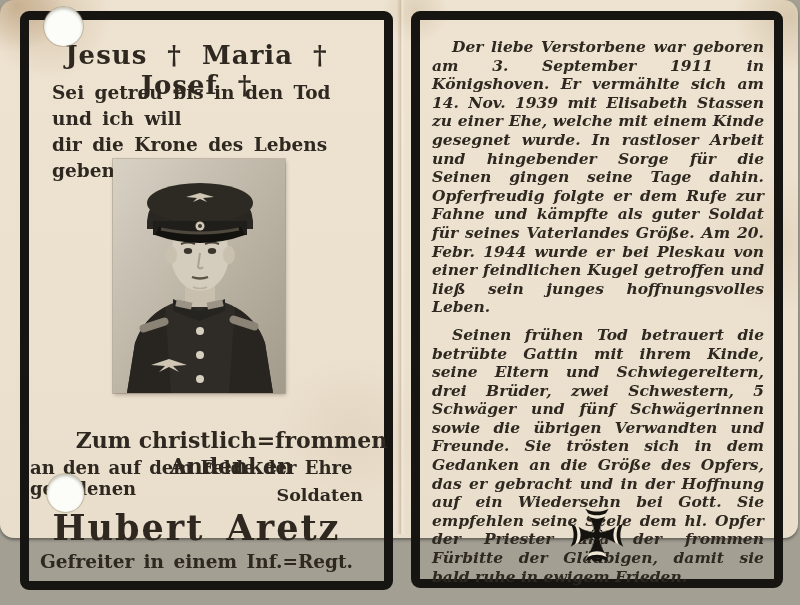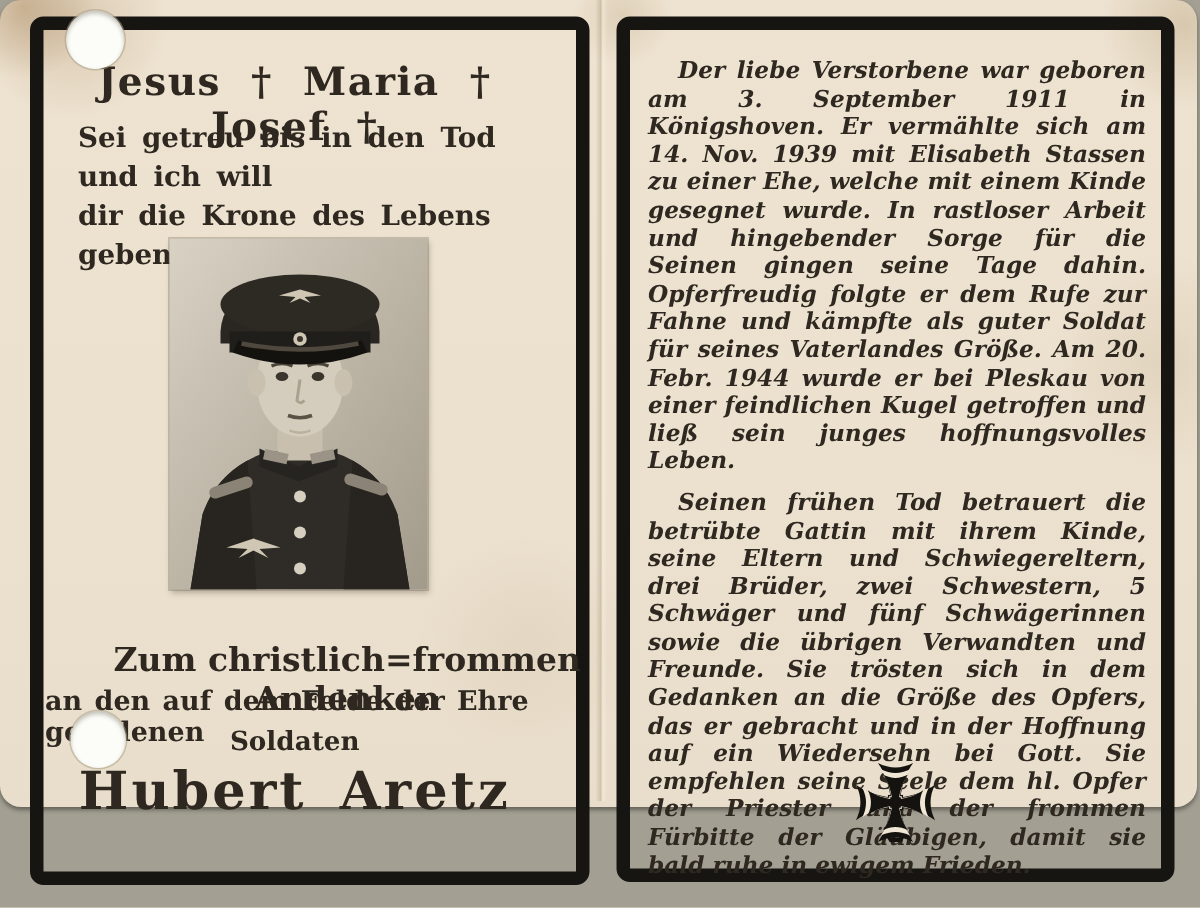--- a/index.html
+++ b/index.html
@@ -44,21 +44,21 @@
   }
   .hole-top{left:44px;top:7px;width:39px;height:39px;}
   .hole-mid{left:47px;top:474px;width:37px;height:38px;}
 
   
   .lp-text{position:absolute;color:#2e2820;font-weight:bold;}
   .invocation{left:30px;top:40px;width:333px;text-align:center;font-size:26px;letter-spacing:1px;word-spacing:10px;}
   .verse{left:52px;top:80px;width:320px;font-size:18.5px;line-height:26px;word-spacing:4px;}
   .dedication1{left:30px;top:427px;width:333px;text-align:center;font-size:22px;padding-left:35px;}
   .dedication2{left:30px;top:457px;width:333px;text-align:left;font-size:18px;word-spacing:2px;}
-  .dedication3{left:30px;top:485px;width:333px;text-align:center;font-size:17.5px;}
+  .dedication3{left:30px;top:485px;width:333px;text-align:right;font-size:17.5px;}
   .deceased-name{left:30px;top:507px;width:333px;text-align:center;font-size:35px;letter-spacing:2px;word-spacing:8px;}
   .rank{left:30px;top:551px;width:333px;text-align:center;font-size:18.5px;word-spacing:3px;}
 
   
   .photo{
     position:absolute;left:113px;top:159px;width:172px;height:234px;
     box-shadow:0 0 0 1px rgba(90,80,65,.25), 1px 2px 4px rgba(80,70,55,.35);
     background:#c2bbae;
   }
   .photo svg{display:block;}
@@ -144,20 +144,21 @@
       <circle cx="87" cy="220" r="4" fill="#d6cfc0"></circle>
 
       <path d="M56,200 L38,206 L52,207 L46,213 L56,208 L66,213 L60,207 L74,206 Z" fill="#cfc7b4"></path>
     </svg>
   </div>
 
   <div class="lp-text dedication1">Zum christlich=frommen Andenken</div>
   <div class="lp-text dedication2">an den auf dem Felde der Ehre gefallenen</div>
   <div class="lp-text dedication3">Soldaten</div>
   <div class="lp-text deceased-name">Hubert Aretz</div>
+  <div class="lp-text rank">Gefreiter in einem Inf.=Regt.</div>
 
   <div class="hole hole-top"></div>
   <div class="hole hole-mid"></div>
 
   <div class="panel-frame frame-right"></div>
 
   <div class="obituary">
     <p>Der liebe Verstorbene war geboren am 3. September 1911 in Königshoven. Er vermählte sich am 14. Nov. 1939 mit Elisabeth Stassen zu einer Ehe, welche mit einem Kinde gesegnet wurde. In rastloser Arbeit und hingebender Sorge für die Seinen gingen seine Tage dahin. Opferfreudig folgte er dem Rufe zur Fahne und kämpfte als guter Soldat für seines Vaterlandes Größe. Am 20. Febr. 1944 wurde er bei Pleskau von einer feindlichen Kugel getroffen und ließ sein junges hoffnungsvolles Leben.</p>
     <p>Seinen frühen Tod betrauert die betrübte Gattin mit ihrem Kinde, seine Eltern und Schwiegereltern, drei Brüder, zwei Schwestern, 5 Schwäger und fünf Schwägerinnen sowie die übrigen Verwandten und Freunde. Sie trösten sich in dem Gedanken an die Größe des Opfers, das er gebracht und in der Hoffnung auf ein Wiedersehn bei Gott. Sie empfehlen seine Seele dem hl. Opfer der Priester und der frommen Fürbitte der Gläubigen, damit sie bald ruhe in ewigem Frieden.</p>
   </div>

